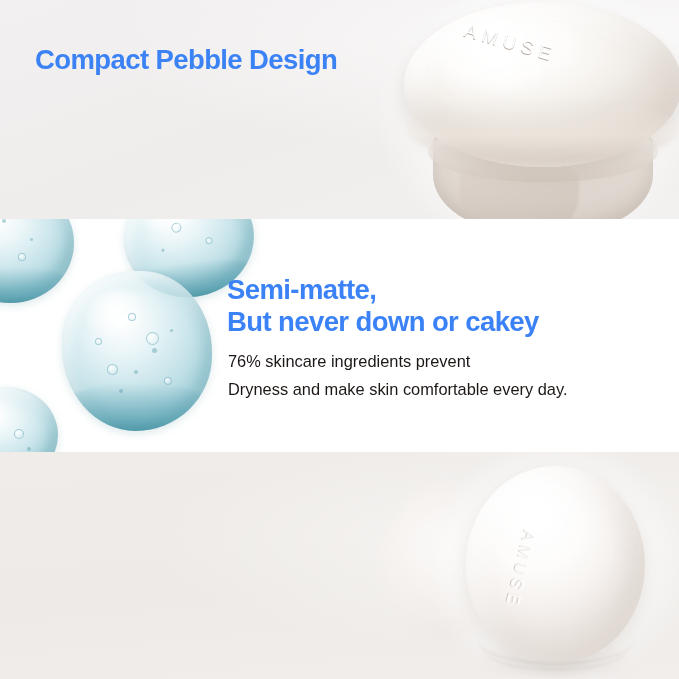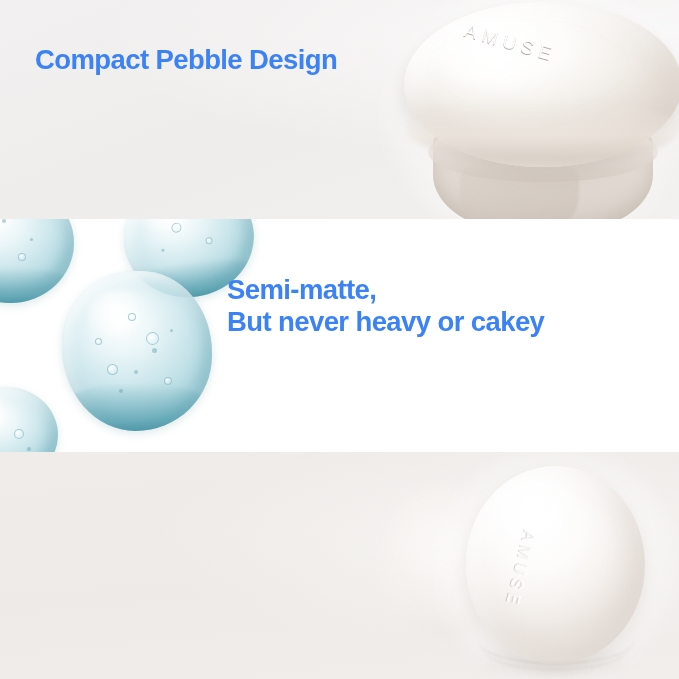--- a/index.html
+++ b/index.html
@@ -413,21 +413,23 @@
       <span class="spk" style="left:72%;top:36%;width:3px;height:3px;"></span>
     </div>
 
     <div class="gel" id="gel-d">
       <span class="hl"></span>
       <span class="bub" style="left:58%;top:44%;width:8px;height:8px;"></span>
       <span class="spk" style="left:70%;top:62%;width:4px;height:4px;"></span>
     </div>
 
     <h2 class="headline" id="p2-headline">Semi-matte,
-But never heavy or cakey</h2>
+But never down or cakey</h2>
+    <p class="body-copy" id="p2-body">76% skincare ingredients prevent
+Dryness and make skin comfortable every day.</p>
   </section>
 
   <section class="panel" id="panel-3">
     <div class="panel-bg"></div>
 
     <div id="p3-compact-back"></div>
     <div id="p3-shadow"></div>
 
     <div id="p3-compact">
       <div class="glow"></div>

